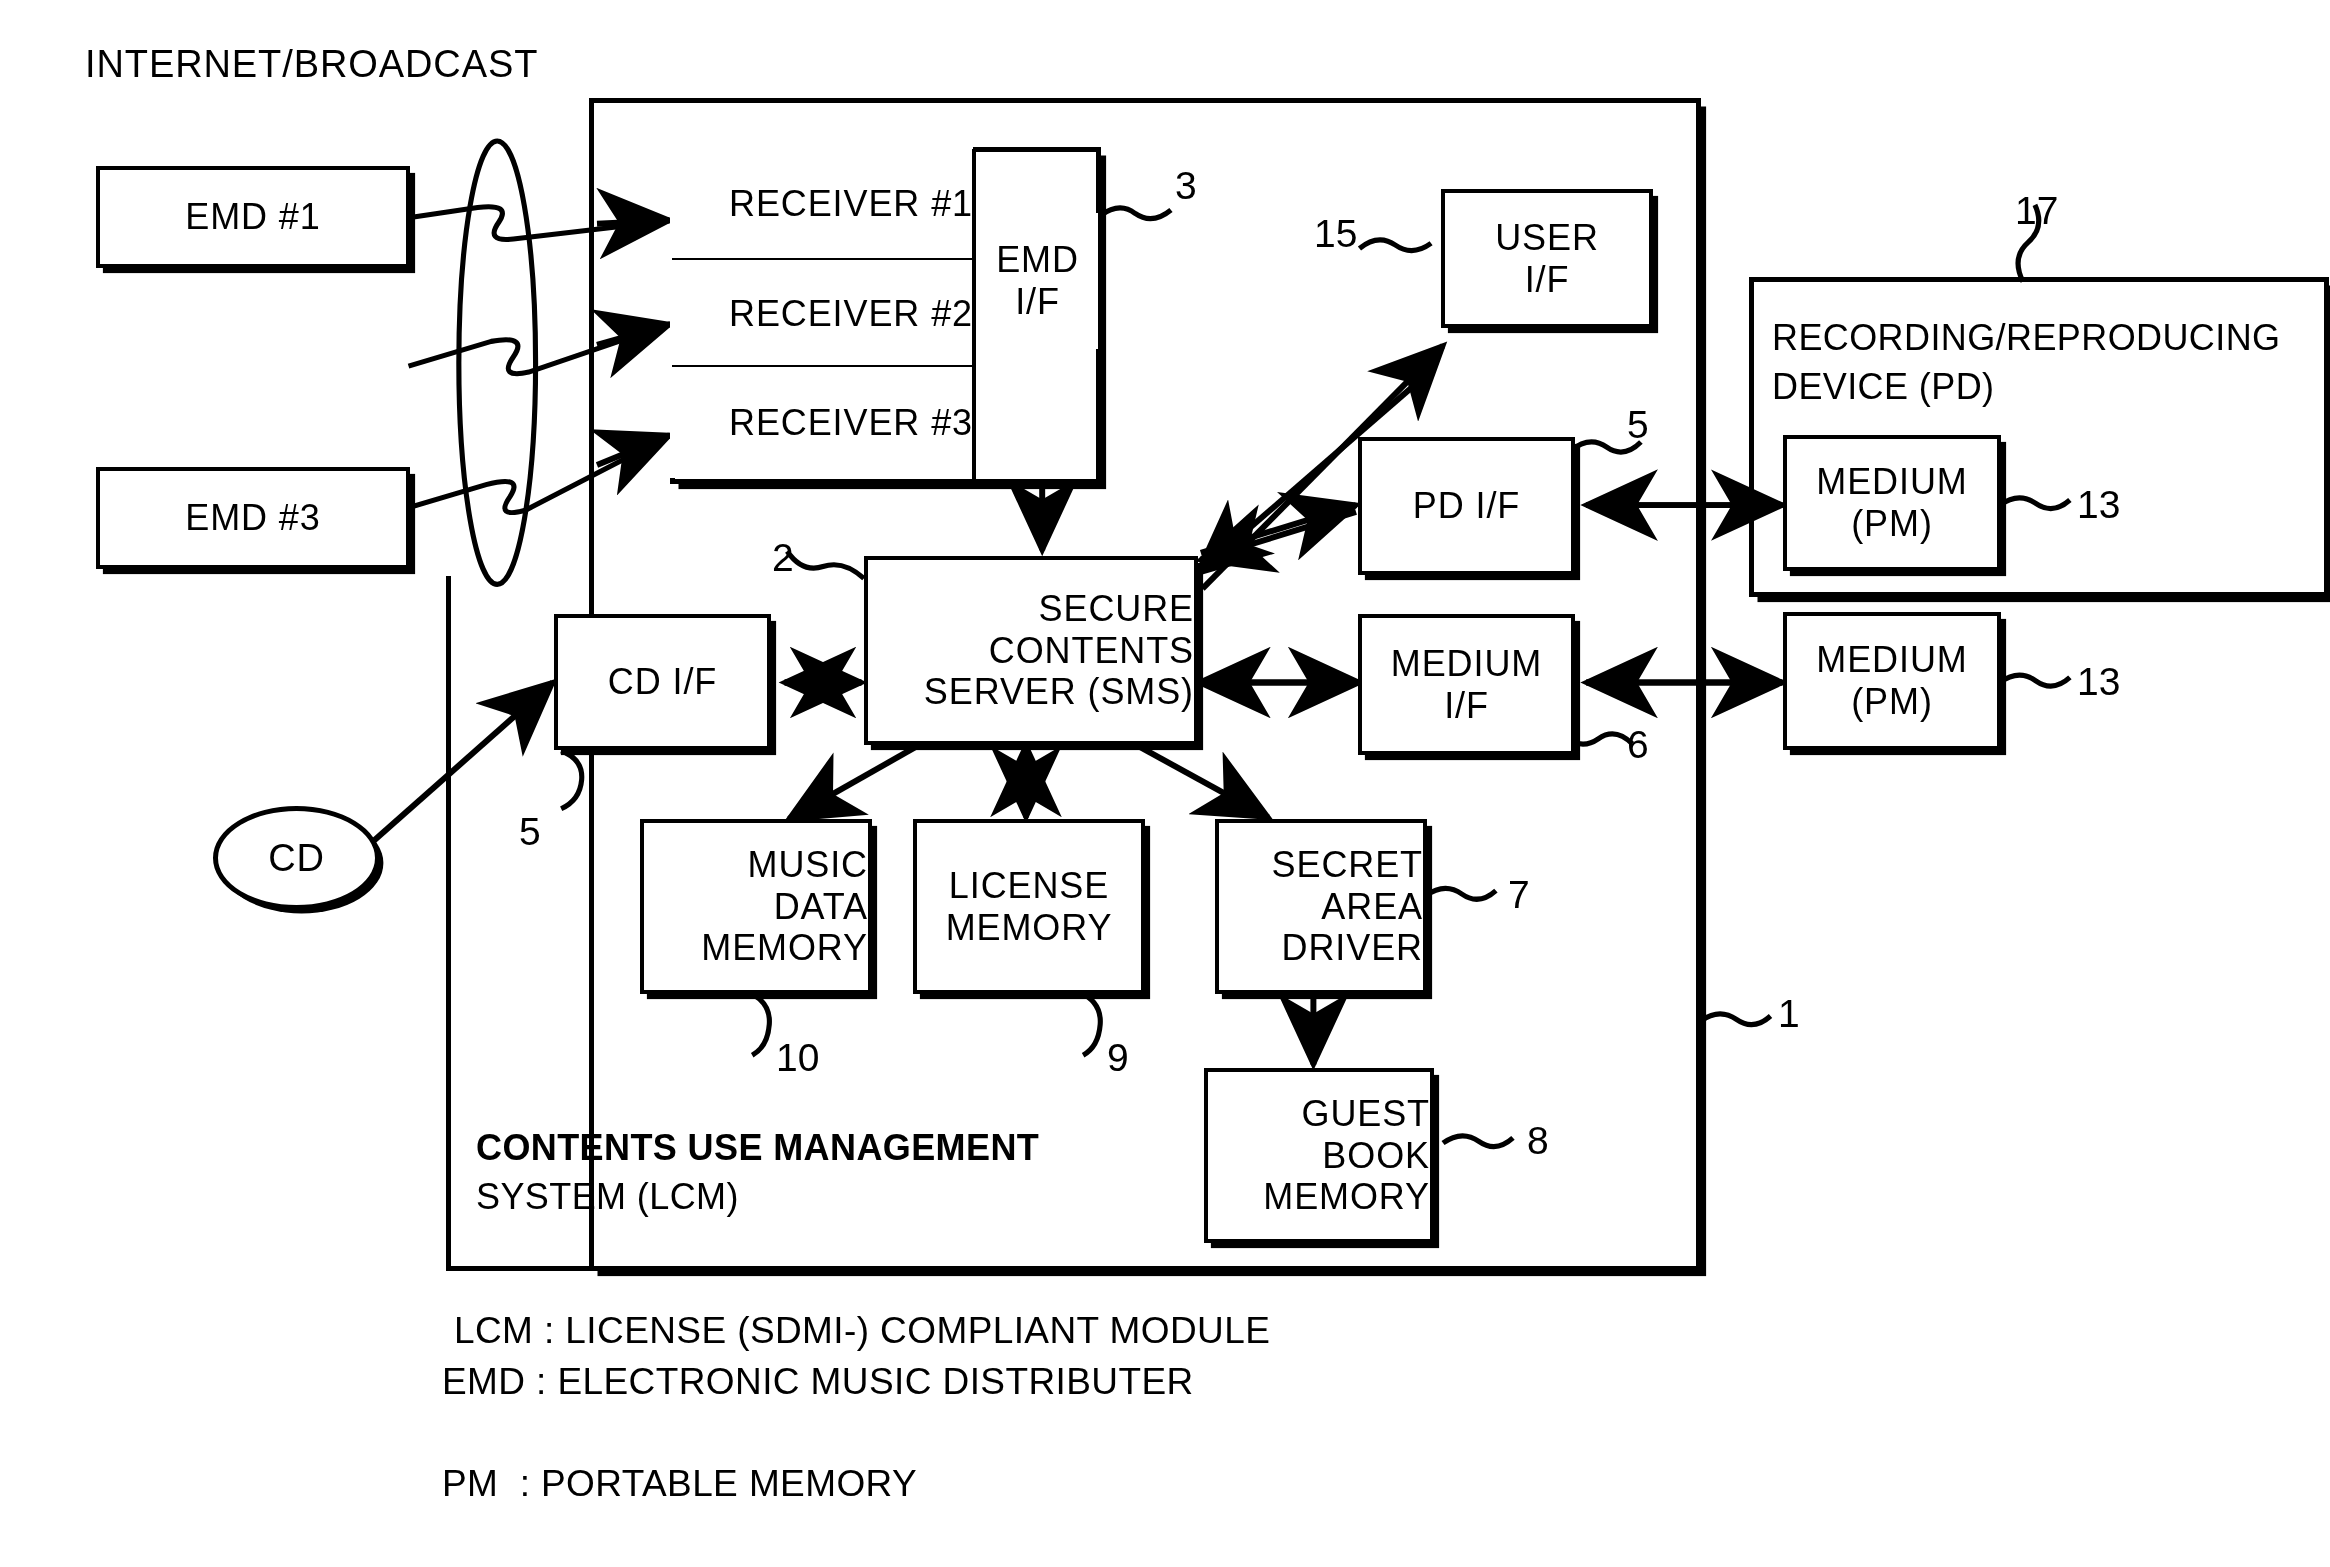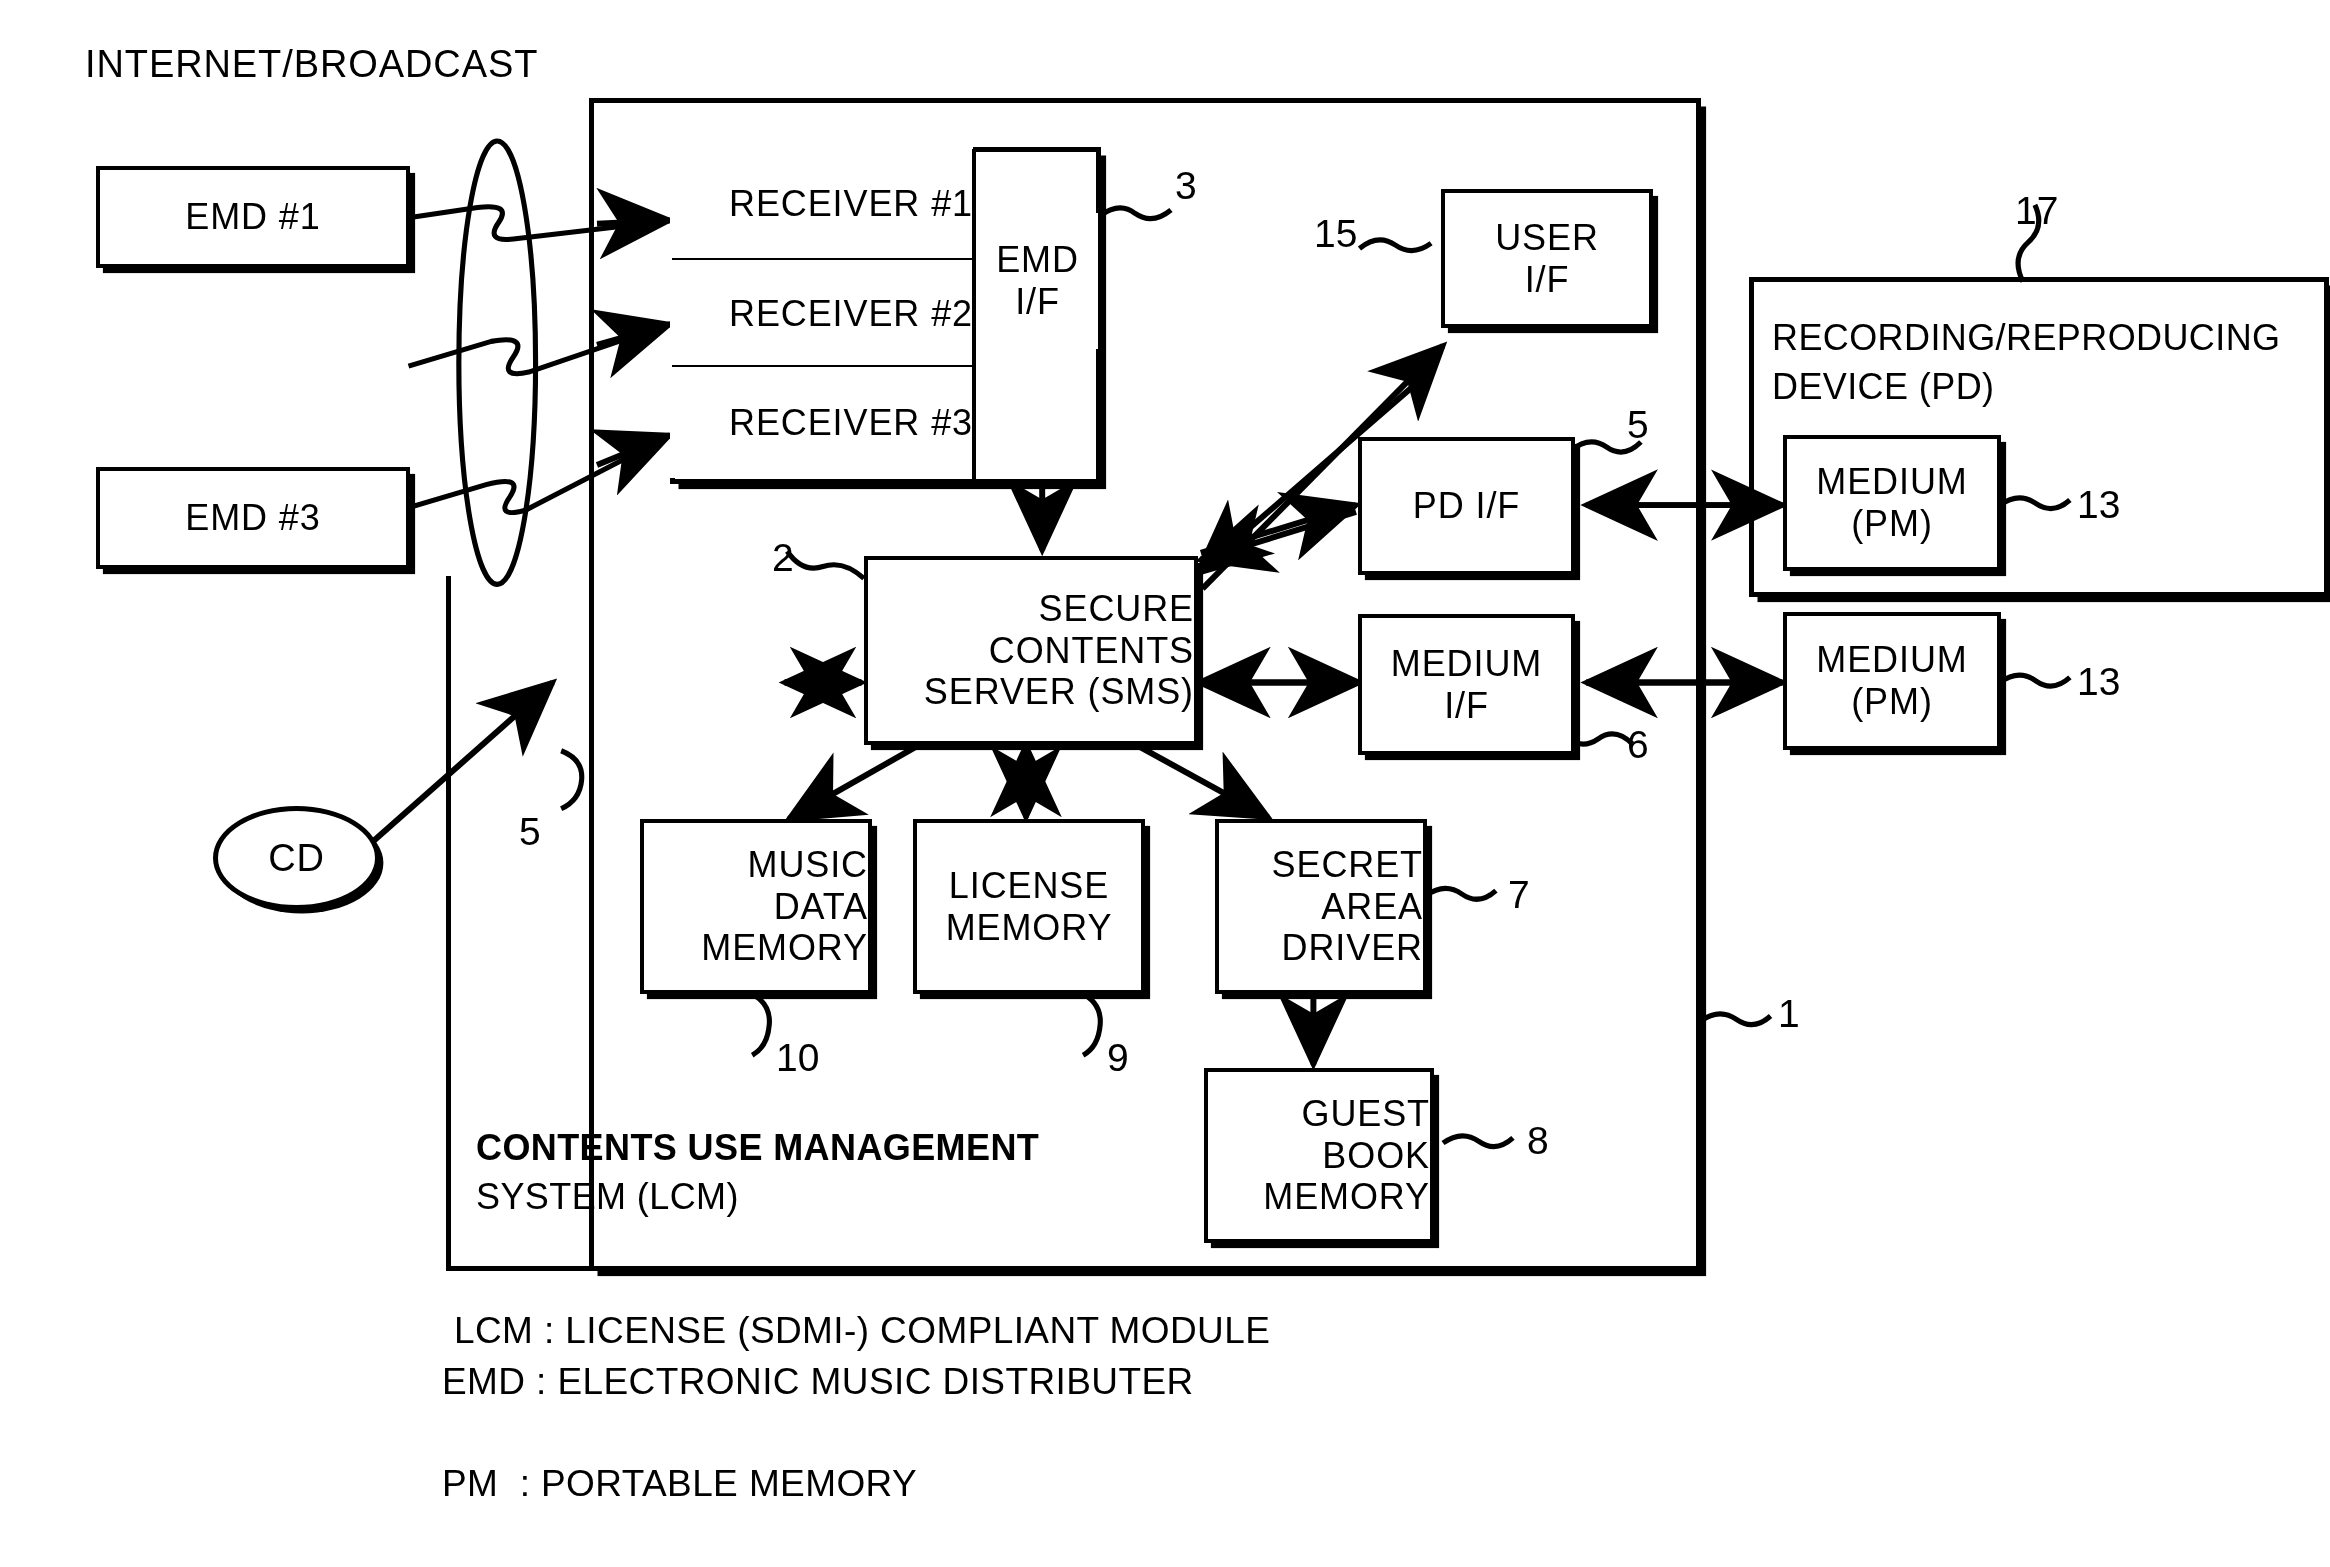--- a/index.html
+++ b/index.html
@@ -214,20 +214,23 @@
 
   <div class="ref" style="left:1175px; top:164px;">3</div>
 
   <div class="node left-text" style="left:864px; top:556px; width:334px; height:189px;">
     <div class="ln">SECURE</div>
     <div class="ln">CONTENTS</div>
     <div class="ln">SERVER (SMS)</div>
   </div>
   <div class="ref" style="left:772px; top:536px;">2</div>
 
+  <div class="node" style="left:554px; top:614px; width:217px; height:136px;">
+    <div class="ln">CD I/F</div>
+  </div>
   <div class="ref" style="left:519px; top:810px;">5</div>
 
   <div class="cd-oval" style="left:213px; top:806px; width:167px; height:104px;">
     <span>CD</span>
   </div>
 
   <div class="node" style="left:1441px; top:189px; width:212px; height:139px;">
     <div class="ln">USER</div>
     <div class="ln">I/F</div>
   </div>

